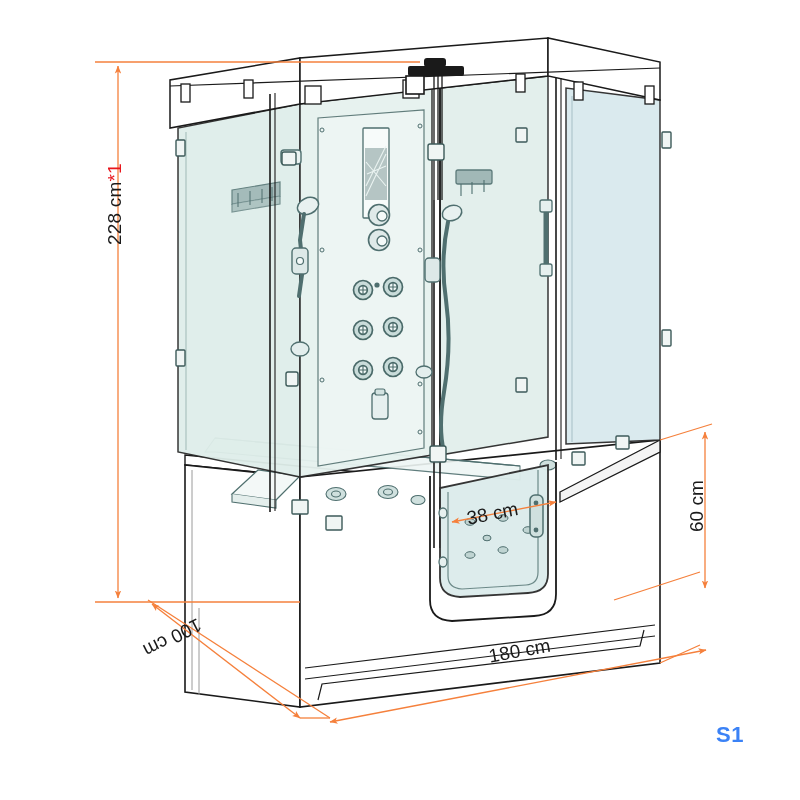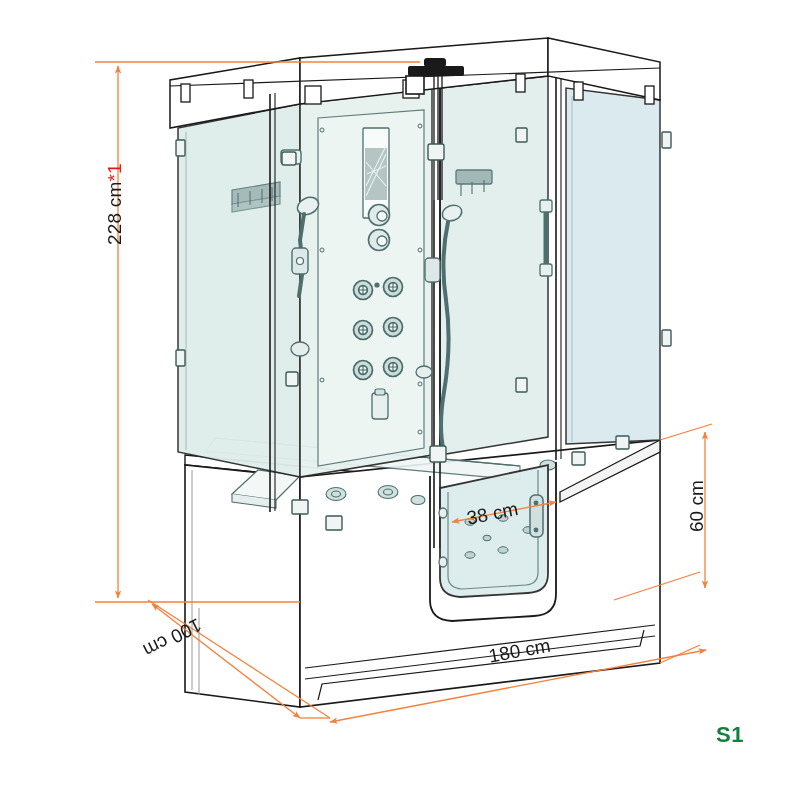--- a/index.html
+++ b/index.html
@@ -16,21 +16,21 @@
   #dim-height-label .note{color:#e8161d;}
   #dim-width-label{left:487px;top:646px;font-size:19px;
         transform:rotate(-10.5deg);transform-origin:left top;}
   #dim-depth-label{left:205px;top:633px;font-size:19px;
         transform:rotate(153deg);transform-origin:left top;}
   #dim-tubh-label{left:686px;top:532px;font-size:19px;
         transform:rotate(-90deg);transform-origin:left top;}
   #dim-door-label{left:465px;top:508px;font-size:19px;
         transform:rotate(-11deg);transform-origin:left top;}
   #sheet-code{position:absolute;left:716px;top:722px;font-size:22px;
-        font-weight:bold;color:#15803d;letter-spacing:.5px;}
+        font-weight:bold;color:#3b82f6;letter-spacing:.5px;}
 </style>
 </head>
 <body>
 
 <div id="stage">
 
   <svg id="art" viewBox="0 0 800 800" xmlns="http://www.w3.org/2000/svg">
 
     <defs>
       <marker id="ah" markerWidth="9" markerHeight="9" refX="7.5" refY="3.2" orient="auto" markerUnits="userSpaceOnUse">

